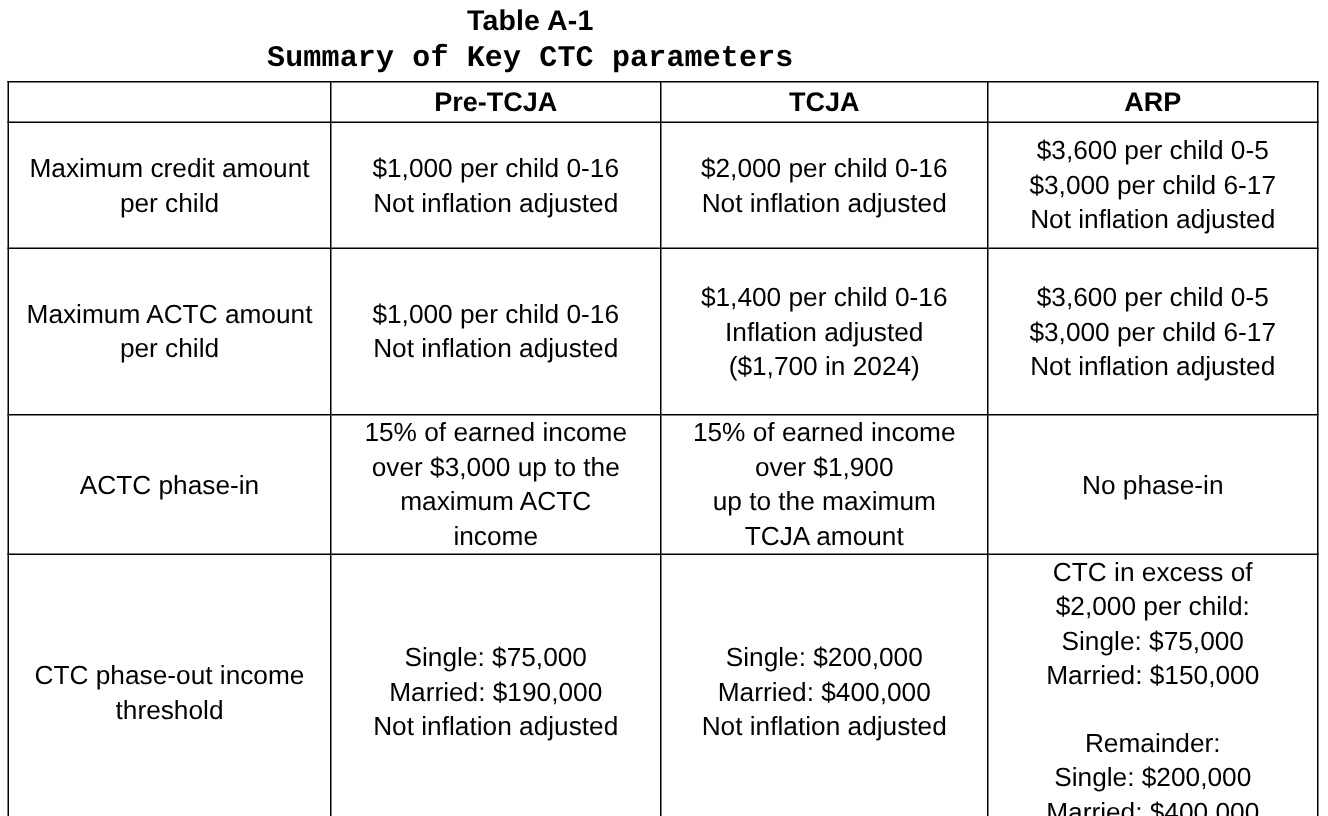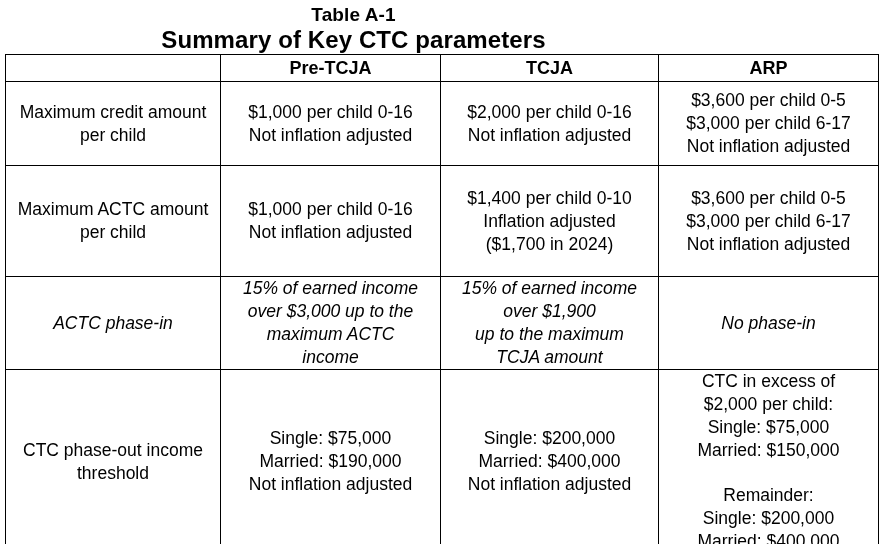--- a/index.html
+++ b/index.html
@@ -25,22 +25,23 @@
     text-align: center;
     padding-top: 3px;
   }
   .title-line {
     font-weight: bold;
     font-size: 19px;
     line-height: 24px;
     letter-spacing: 0.1px;
   }
   .title-line.sub {
-    font-size: 24px;
+    font-size: 20px;
     line-height: 26px;
+    font-family: Liberation Mono, monospace;
   }
   table.ctc {
     position: absolute;
     left: 5px;
     top: 54px;
     width: 873px;
     height: 485px;
     border-collapse: collapse;
     table-layout: fixed;
   }
@@ -77,21 +78,21 @@
     padding-right: 4px;
   }
   .cell-lines span {
     display: block;
   }
   .cell-lines span.spacer {
     height: 22px;
   }
   tr.r1 td { height: 83px; }
   tr.r2 td { height: 110px; }
-  tr.r3 td { height: 91px; font-style: italic; }
+  tr.r3 td { height: 91px; }
   tr.r4 td { height: 174px; }
 </style>
 </head>
 <body>
 
 <div class="page">
 
   <div class="title-block">
     <div class="title-line">Table A-1</div>
     <div class="title-line sub">Summary of Key CTC parameters</div>
@@ -140,21 +141,21 @@
       <tr class="r2">
         <td class="rowlabel">Maximum ACTC amount per child</td>
         <td class="value">
           <div class="cell-lines">
               <span>$1,000 per child 0-16</span>
               <span>Not inflation adjusted</span>
             </div>
         </td>
         <td class="value">
           <div class="cell-lines">
-              <span>$1,400 per child 0-10</span>
+              <span>$1,400 per child 0-16</span>
               <span>Inflation adjusted</span>
               <span>($1,700 in 2024)</span>
             </div>
         </td>
         <td class="value">
           <div class="cell-lines">
               <span>$3,600 per child 0-5</span>
               <span>$3,000 per child 6-17</span>
               <span>Not inflation adjusted</span>
             </div>

